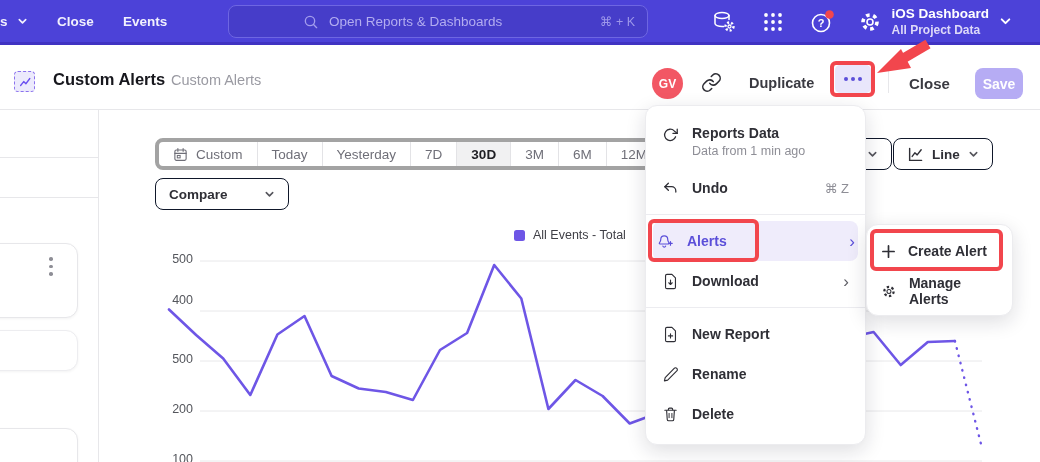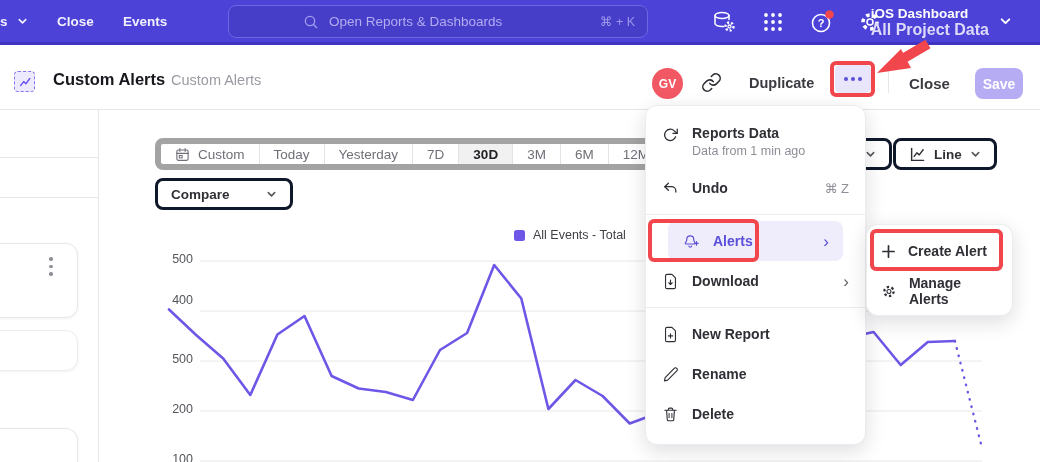--- a/index.html
+++ b/index.html
@@ -18,21 +18,21 @@
   .nav-search svg { margin-left:62px; flex:none; }
   .nav-search input { flex:1; background:transparent; border:none; outline:none;
                       color:#cfcbf6; font-size:13.5px; padding:0 10px;
                       font-family:"Liberation Sans","DejaVu Sans",sans-serif; }
   .nav-search input::placeholder { color:#b3adf0; }
   .nav-shortcut { color:#9d97ea; font-size:12.5px; white-space:nowrap; }
   .nav-icon { position:absolute; top:10px; width:24px; height:24px; cursor:pointer; }
   .project { position:absolute; right:28px; top:5px; display:flex; align-items:center; gap:10px;
              color:#fff; cursor:pointer; }
   .project .pname { font-size:13.5px; font-weight:700; line-height:18px; }
-  .project .pscope { font-size:16px; font-weight:600; color:#ddd9f8; line-height:14px; }
+  .project .pscope { font-size:12px; font-weight:600; color:#ddd9f8; line-height:14px; }
 
   
   .header { position:absolute; left:0; top:45px; width:1040px; height:65px; background:#fff;
             border-bottom:1px solid #e7e7ea; z-index:2; }
   .report-icon { position:absolute; left:14px; top:26px; width:21px; height:21px;
                  background:#eceafc; border:1px dashed #8b72ee; border-radius:4px;
                  display:flex; align-items:center; justify-content:center; }
   .page-title { position:absolute; left:53px; top:25px; font-size:16.5px; font-weight:700; color:#17171d; }
   .breadcrumb { position:absolute; left:171px; top:27px; font-size:14.5px; color:#9a9aa2; }
   .avatar { position:absolute; left:652px; top:23px; width:31px; height:31px; border-radius:50%;
@@ -53,26 +53,26 @@
              border-right:1px solid #e7e7ea; z-index:1; }
   .sb-line { position:absolute; left:0; width:99px; height:1px; background:#e7e7ea; }
   .sb-card { position:absolute; left:-20px; width:98px; background:#fff; border:1px solid #e7e7ea;
              border-radius:12px; box-shadow:0 1px 3px rgba(0,0,0,0.05); cursor:pointer; }
   .kebab { position:absolute; left:49px; top:147px; display:flex; flex-direction:column; gap:4px; cursor:pointer; }
   .kebab i { width:3.5px; height:3.5px; border-radius:50%; background:#8e8e96; }
 
   
   .main { position:absolute; left:0; top:110px; width:1040px; height:352px; z-index:1; }
   .range-group { position:absolute; left:155px; top:28px; height:32px; display:flex; align-items:stretch;
-                 border:6px solid #a3a3a3; border-radius:8px; background:#fff; overflow:hidden; }
+                 border:4px solid #a3a3a3; border-radius:8px; background:#fff; overflow:hidden; }
   .range-tab { display:flex; align-items:center; gap:8px; padding:0 14px; font-size:13.5px; color:#6f6f78;
                border-right:1px solid #e3e3e6; cursor:pointer; white-space:nowrap; }
   .range-tab:last-child { border-right:none; }
   .range-tab.active { background:#f1f1f2; color:#1f1f24; font-weight:700; }
-  .btn { position:absolute; height:32px; background:#fff; border:3px solid #0f172a; border-radius:8px;
+  .btn { position:absolute; height:32px; background:#fff; border:1px solid #0f172a; border-radius:8px;
          display:flex; align-items:center; gap:8px; padding:0 13px; font-size:13.5px; font-weight:600;
          color:#2f2f36; cursor:pointer; }
 
   
   .chart-svg { position:absolute; left:0; top:0; width:1040px; height:352px; }
   .gridline { stroke:#e8e8ea; stroke-width:1; }
   .y-axis { position:absolute; left:148px; top:0; width:45px; }
   .ytick { position:absolute; right:0; width:45px; text-align:right; font-size:12.5px; color:#54565c; }
   .legend { position:absolute; left:514px; top:118px; display:flex; align-items:center; gap:8px; }
   .legend-swatch { width:11px; height:11px; border-radius:2.5px; background:#7452ee; }
@@ -85,21 +85,21 @@
   .mi { height:40px; display:flex; align-items:center; gap:13px; padding:0 16px; font-size:14px;
         font-weight:600; color:#2f2f36; cursor:pointer; }
   .mi svg { flex:none; }
   .mi-refresh { height:52px; align-items:flex-start; padding-top:9px; }
   .mi-refresh svg { margin-top:2px; }
   .mi-stack { display:flex; flex-direction:column; gap:3px; }
   .mi-sub { font-size:12.5px; font-weight:400; color:#8e8e96; }
   .shortcut { margin-left:auto; font-size:13px; font-weight:400; color:#8e8e96; }
   .chev-r { margin-left:auto; font-size:17px; line-height:1; color:#5f5f66; font-weight:400; }
   .menu-divider { height:1px; background:#ececf0; margin:6px 0; }
-  .mi-alerts { margin:0 22px; padding:0 14px; border-radius:8px; background:#efecfb; color:#5b4fd9;text-align:center; }
+  .mi-alerts { margin:0 7px; padding:0 3px; border-radius:8px; background:#efecfb; color:#5b4fd9;text-align:center; }
   .mi-alerts .chev-r { color:#5b4fd9; }
 
   
   .submenu { position:absolute; left:866px; top:224px; width:147px; height:92px; background:#fff;
              border:1px solid #ececef; border-radius:12px;
              box-shadow:0 6px 20px rgba(20,20,40,0.14); z-index:11; padding:6px 0; }
   .smi { height:40px; display:flex; align-items:center; gap:12px; padding:0 14px; font-size:14px;
          font-weight:600; color:#2f2f36; cursor:pointer; }
 
   

